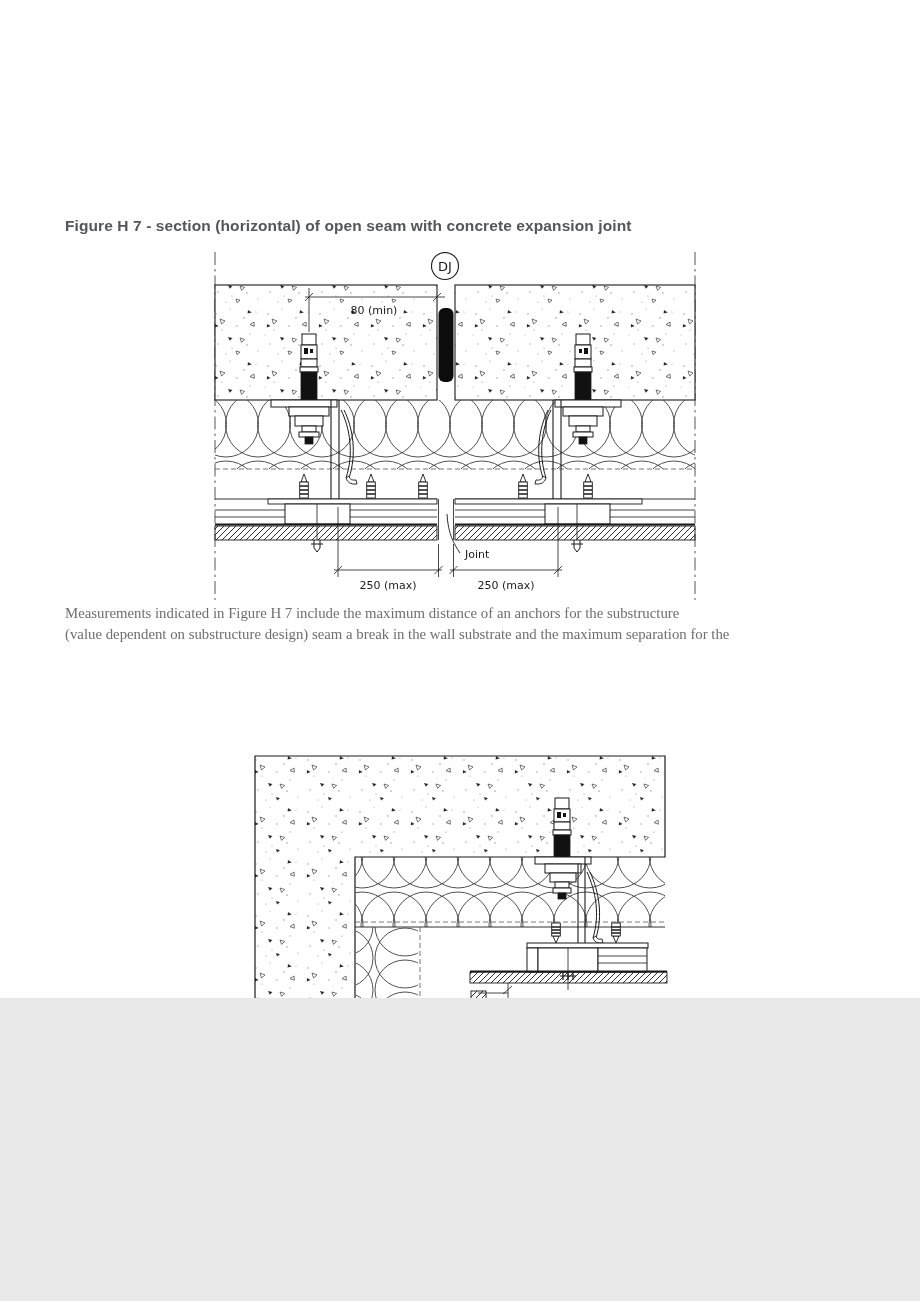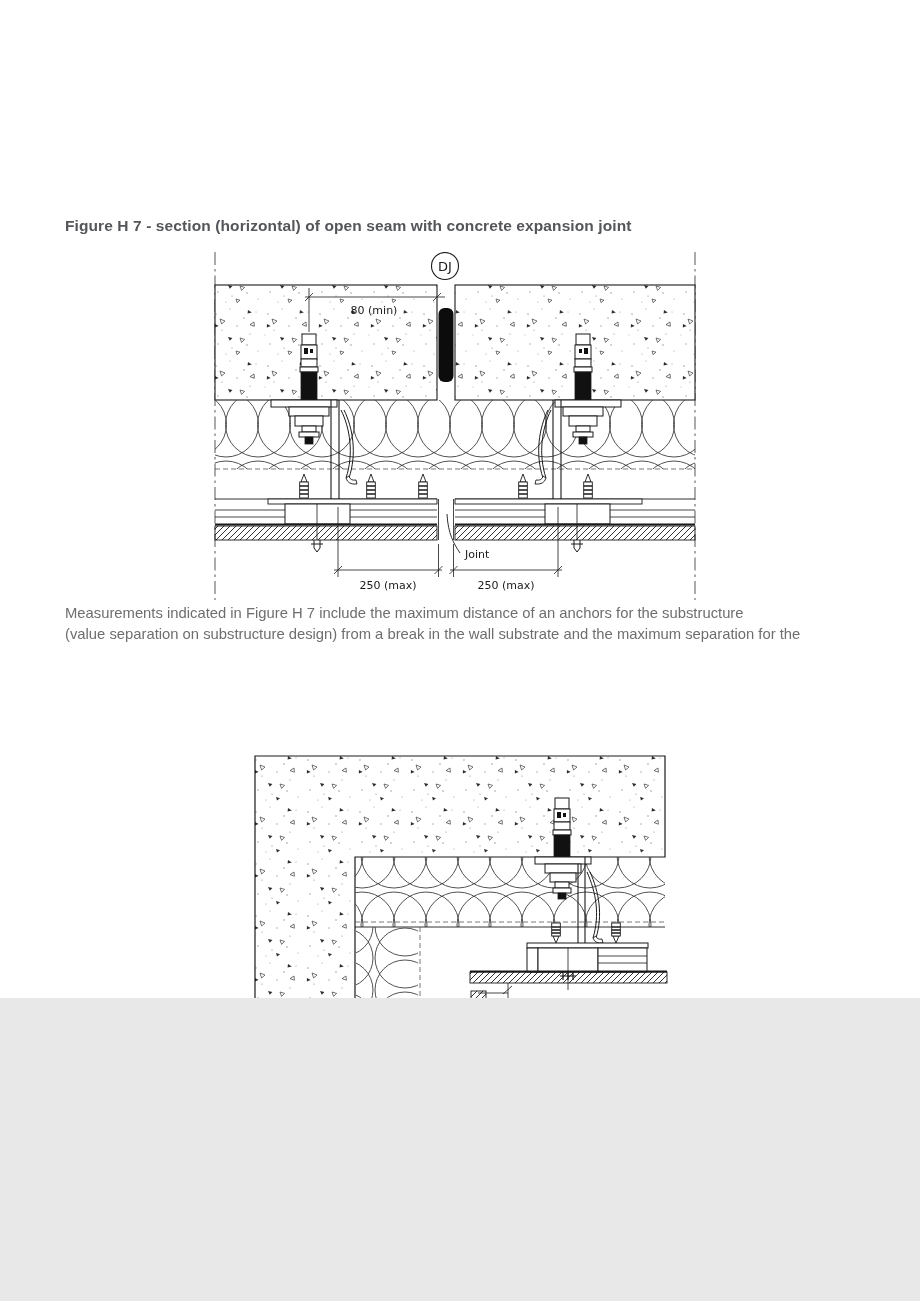--- a/index.html
+++ b/index.html
@@ -4,21 +4,21 @@
 <style>
   html,body{margin:0;padding:0;background:#e8e8e8;}
   .page{position:relative;width:920px;height:998px;background:#ffffff;overflow:hidden;
         font-family:"Liberation Sans",sans-serif;padding-left:45px;}
   .fig-title{position:absolute;left:65px;width:800px;
         font-family:"Liberation Sans",sans-serif;font-size:15.5px;font-weight:bold;
         color:#54565a;letter-spacing:.1px;margin:0;}
   .h7-title{top:217px;}
   .h8-title{top:714px;}
   .body-text{position:absolute;left:65px;top:603px;width:790px;
-        font-family:Liberation Sans, sans-serif;font-size:14.8px;line-height:21px;color:#6e6e6e;}
+        font-family:Liberation Serif, serif;font-size:14.8px;line-height:21px;color:#6e6e6e;}
   .fig1{position:absolute;left:210px;top:252px;width:490px;height:348px;}
   .fig2{position:absolute;left:250px;top:750px;width:420px;height:420px;}
   .pageno{position:absolute;left:828px;top:1253px;width:40px;text-align:center;
         font-family:"Liberation Serif",serif;font-size:20px;color:#3b82f6;}
   .bottom-edge{position:absolute;left:55px;right:0;top:1297px;height:3px;
         background:linear-gradient(to right,rgba(45,45,45,.15),rgba(45,45,45,.8) 5%,rgba(45,45,45,.85));}
   svg text{font-family:"DejaVu Sans","Liberation Sans",sans-serif;fill:#1a1a1a;}
 </style>
 </head>
 <body>
@@ -152,21 +152,21 @@
       <path d="M128 255 V325 M348 255 V325 M228.5 292 V325 M243.5 292 V325"></path>
       <path d="M124 318 H232 M240 318 H352"></path>
       <path d="M124 322 l8 -8 M224.5 322 l8 -8 M239.5 322 l8 -8 M344 322 l8 -8"></path>
     </g>
     <text x="178" y="337" font-size="11" text-anchor="middle">250 (max)</text>
     <text x="296" y="337" font-size="11" text-anchor="middle">250 (max)</text>
   </svg>
 
   <div class="body-text">
     <div>Measurements indicated in Figure H 7 include the maximum distance of an anchors for the substructure</div>
-    <div>(value separation on substructure design) from a break in the wall substrate and the maximum separation for the</div>
+    <div>(value dependent on substructure design) seam a break in the wall substrate and the maximum separation for the</div>
   </div>
 
 
   <svg class="fig2" viewBox="0 0 420 420" xmlns="http://www.w3.org/2000/svg">
     <defs>
       <pattern id="f2conc" width="52" height="52" patternUnits="userSpaceOnUse">
         <rect width="52" height="52" fill="#ffffff"></rect>
         <circle cx="6" cy="10" r="0.7" fill="#8a8a8a"></circle>
           <circle cx="20" cy="5" r="0.6" fill="#9a9a9a"></circle>
         <circle cx="34" cy="14" r="0.7" fill="#8a8a8a"></circle>

